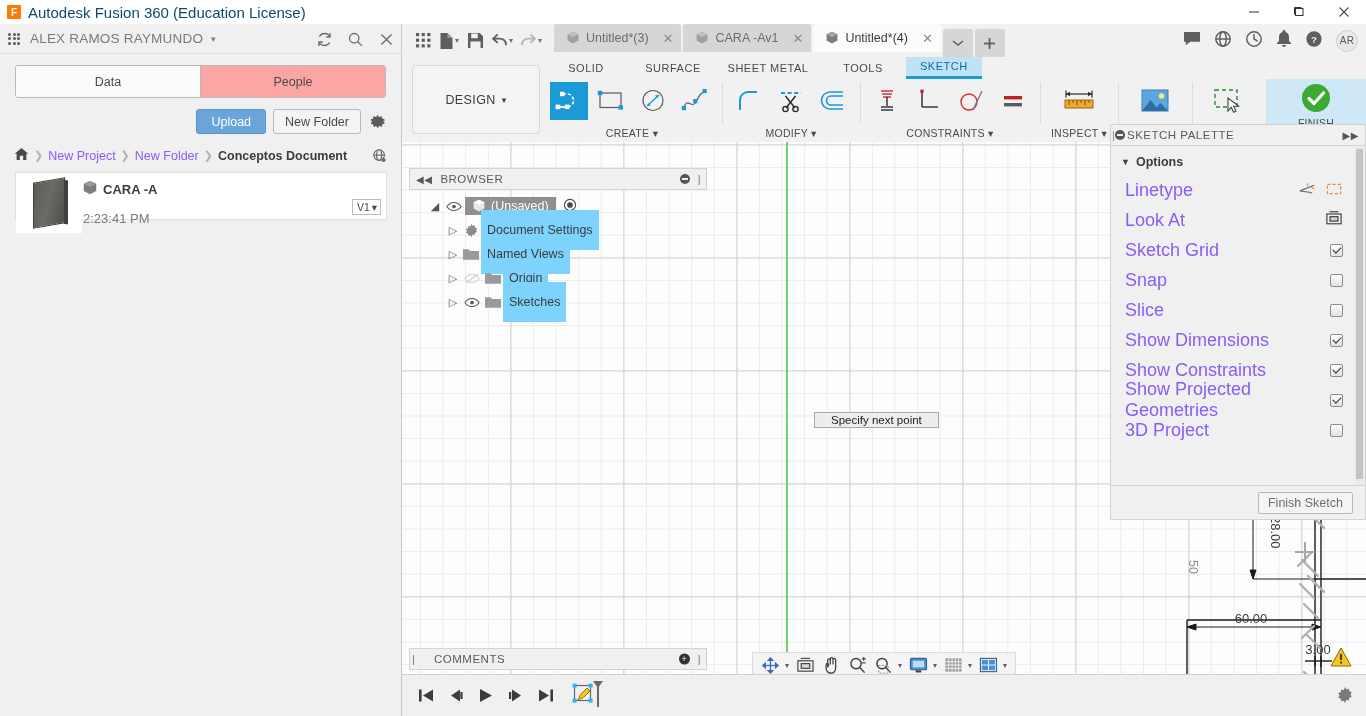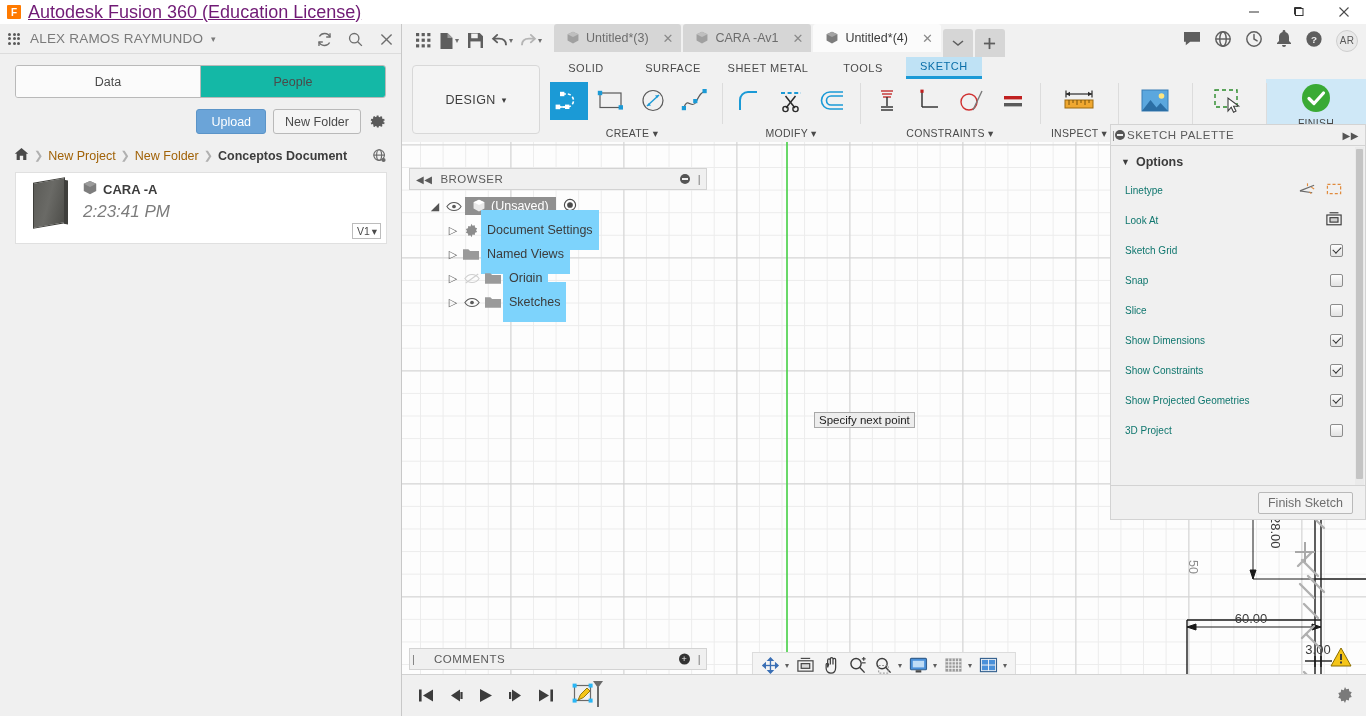--- a/index.html
+++ b/index.html
@@ -17,21 +17,21 @@
   .titlebar {
     position:absolute; left:0; top:0; width:1366px; height:24px;
     background:#ffffff; display:flex; align-items:center;
   }
   .titlebar .app-icon {
     width:14px; height:14px; margin-left:7px; margin-right:7px;
     background:#ff7a00; color:#fff; font-size:10px; font-weight:bold;
     display:flex; align-items:center; justify-content:center;
     border-radius:1px;
   }
-  .titlebar .app-title { font-size:18px; color:#701a75;text-decoration:underline; }
+  .titlebar .app-title { font-size:15px; color:#0c4a6e; }
   .win-controls { position:absolute; right:0; top:0; height:24px; display:flex; }
   .win-btn {
     width:45px; height:24px; display:flex; align-items:center; justify-content:center;
     color:#4a4a4a; font-size:13px;
   }
 
   
   .left-panel {
     position:absolute; left:0; top:24px; width:402px; height:692px;
     background:#f0f0f0; border-right:1px solid #c8c8c8;
@@ -50,21 +50,21 @@
   .lp-caret { margin-left:8px; color:#7a7a7a; font-size:9px; }
   .lp-hdr-actions { position:absolute; right:6px; top:0; height:30px; display:flex; align-items:center; gap:14px; }
   .lp-hdr-actions svg { display:block; }
 
   .tabs-row {
     display:flex; margin:11px 15px 0 15px; height:33px;
     border:1px solid #b9b9b9; border-radius:3px; overflow:hidden;
   }
   .tab-btn {
     flex:1; display:flex; align-items:center; justify-content:center;
-    font-size:12.5px; color:#4a4a4a; background:#14b8a6;
+    font-size:12.5px; color:#4a4a4a; background:#fca5a5;
     border-right:1px solid #b9b9b9;
   }
   .tab-btn:last-child { border-right:none; }
   .tab-btn.active { background:#fbfbfb; }
 
   .actions-row {
     display:flex; align-items:center; justify-content:flex-end;
     margin:11px 13px 0 15px; gap:7px;
   }
   .btn-upload {
@@ -75,44 +75,44 @@
     background:#f4f4f4; color:#4a4a4a; border:1px solid #b9b9b9; border-radius:3px;
     height:25px; padding:0 11px; font-size:12.5px; display:flex; align-items:center;
   }
   .gear-btn { width:20px; height:20px; display:flex; align-items:center; justify-content:center; }
 
   .breadcrumb {
     display:flex; align-items:center; margin:13px 13px 0 14px; gap:3px;
     font-size:12.5px; position:relative;
   }
   .bc-sep { color:#b0b0b0; font-size:11px; margin:0 2px; }
-  .bc-item { color:#a16207; }
+  .bc-item { color:#8b5cf6; }
   .bc-item.active { color:#3c3c3c; font-weight:bold; }
   .bc-globe { position:absolute; right:0; top:1px; }
 
   .file-card {
-    margin:8px 14px 0 15px; height:72px; background:#ffffff;
+    margin:8px 14px 0 15px; height:48px; background:#ffffff;
     border:1px solid #e0e0e0; display:flex; position:relative;
   }
   .file-thumb {
     width:66px; height:60px; display:flex; align-items:center; justify-content:center;
     background:#ffffff;
   }
   .thumb-shape {
     width:32px; height:46px; background:linear-gradient(105deg,#5c5c58 0%,#6a6a66 48%,#4e4e4a 100%);
     transform: skewY(-10deg) rotate(0deg);
     border:1px solid #3e3e3a; position:relative;
   }
   .thumb-shape::after {
     content:''; position:absolute; right:-4px; top:2px; width:4px; height:44px;
     background:#3f3f3c; transform:skewY(20deg);
   }
   .file-info { flex:1; padding-top:7px; }
   .file-title { display:flex; align-items:center; gap:5px; font-size:13px; font-weight:bold; color:#3c3c3c; }
-  .file-time { font-size:17px; color:#7c7c7c; margin-top:3px; margin-left:1px;font-style:italic; }
+  .file-time { font-size:13px; color:#7c7c7c; margin-top:12px; margin-left:1px; }
   .version-badge {
     position:absolute; right:5px; bottom:4px; border:1px solid #bcbcbc; background:#fff;
     font-size:10.5px; color:#4a4a4a; padding:1px 3px 1px 4px; display:flex; align-items:center; gap:2px;
   }
 
   
   .main { position:absolute; left:402px; top:24px; width:964px; height:692px; background:#f1f1f1; }
 
   
   .tabstrip { height:33px; background:#f1f1f1; display:flex; align-items:flex-end; position:relative; }
@@ -194,21 +194,21 @@
     transform-origin: left top; transform: rotate(90deg);
     font-family:"Liberation Sans", sans-serif;
   }
 
   
   .sketch-svg { position:absolute; left:0; top:0; width:964px; height:556px; }
 
   .tooltip-box {
     position:absolute; left:412px; top:270px;
     background:#ededed; border:1px solid #a8a8a8; color:#222;
-    font-size:11.5px; padding:1px 4px; white-space:nowrap;
+    font-size:11.5px; padding:1px 16px; white-space:nowrap;
   }
 
   
   .browser {
     position:absolute; left:7px; top:26px; width:298px;
   }
   .browser-title {
     height:22px; background:#f0f0f0; border:1px solid #d3d3d3;
     display:flex; align-items:center; font-size:11.5px; color:#5a5a5a;
     letter-spacing:.5px; padding-left:6px; position:relative;
@@ -245,21 +245,21 @@
   .palette-title .dot::after { content:''; width:6px; height:1.5px; background:#f0f0f0; }
   .palette-title .expand { position:absolute; right:6px; color:#555; font-size:10px; }
   .palette-title .grip2 { position:absolute; left:1px; top:4px; font-size:11px; color:#888; }
   .palette-body {
     background:#f0f0f0; border:1px solid #d3d3d3; border-top:none;
     padding:6px 0 0 0; position:relative; height:374px;
   }
   .opt-header { display:flex; align-items:center; gap:6px; font-size:12.5px; font-weight:bold; color:#3c3c3c; padding:3px 0 6px 10px; }
   .opt-row {
     display:flex; align-items:center; height:30px; padding:0 22px 0 14px;
-    font-size:10px; color:#0f766e;
+    font-size:18px; color:#8b5cf6;
   }
   .opt-row .olabel { flex:1; }
   .opt-ctrls { display:flex; align-items:center; gap:10px; }
   .chk {
     width:13px; height:13px; border:1px solid #8c8c8c; border-radius:2px;
     background:linear-gradient(#fdfdfd,#e2e2e2);
     display:flex; align-items:center; justify-content:center;
   }
   .chk.on::after {
     content:''; width:7px; height:4px; border-left:1.6px solid #333; border-bottom:1.6px solid #333;

